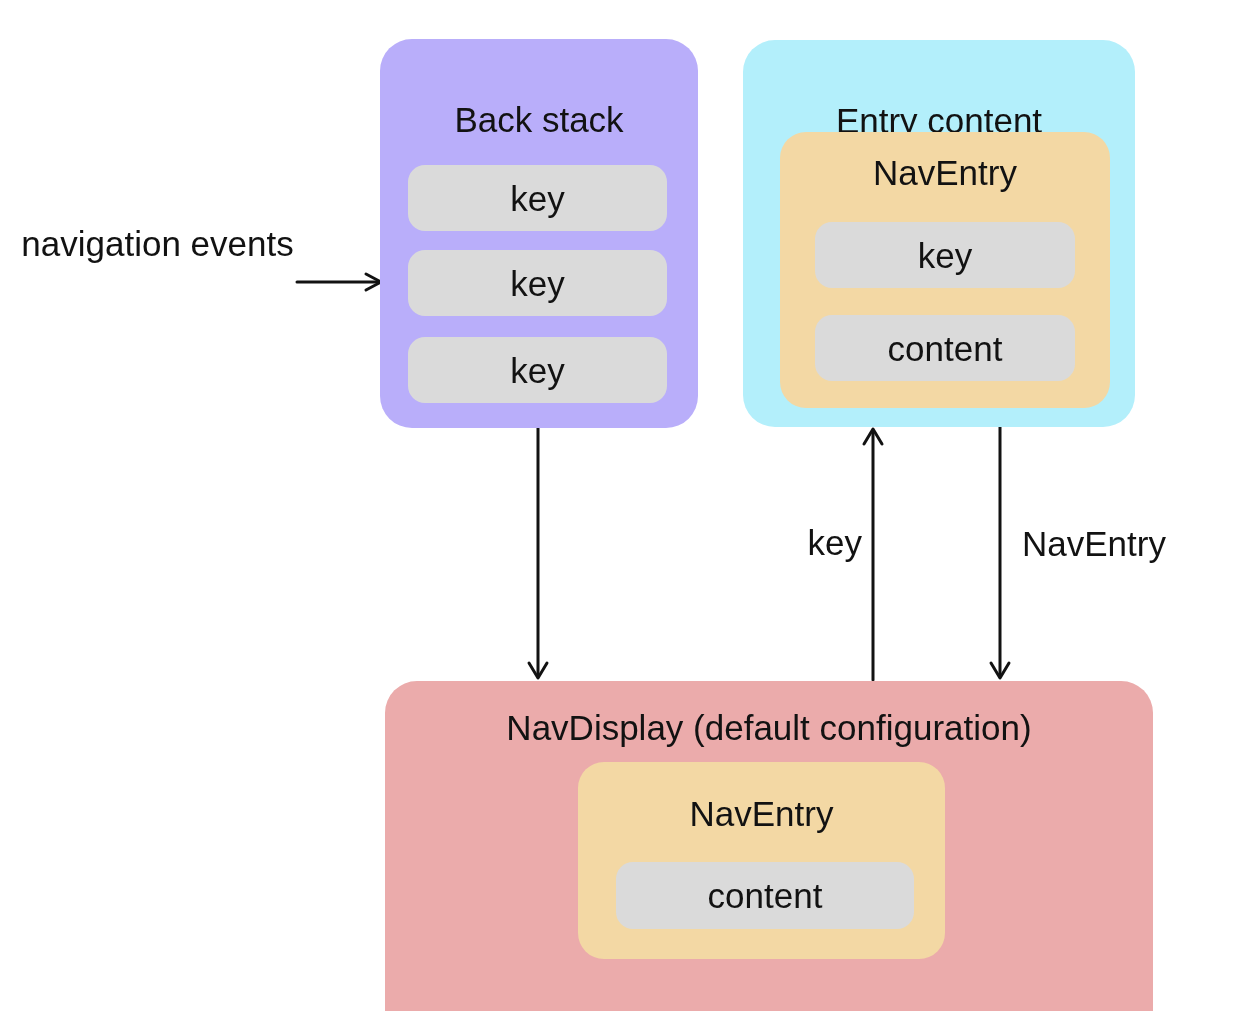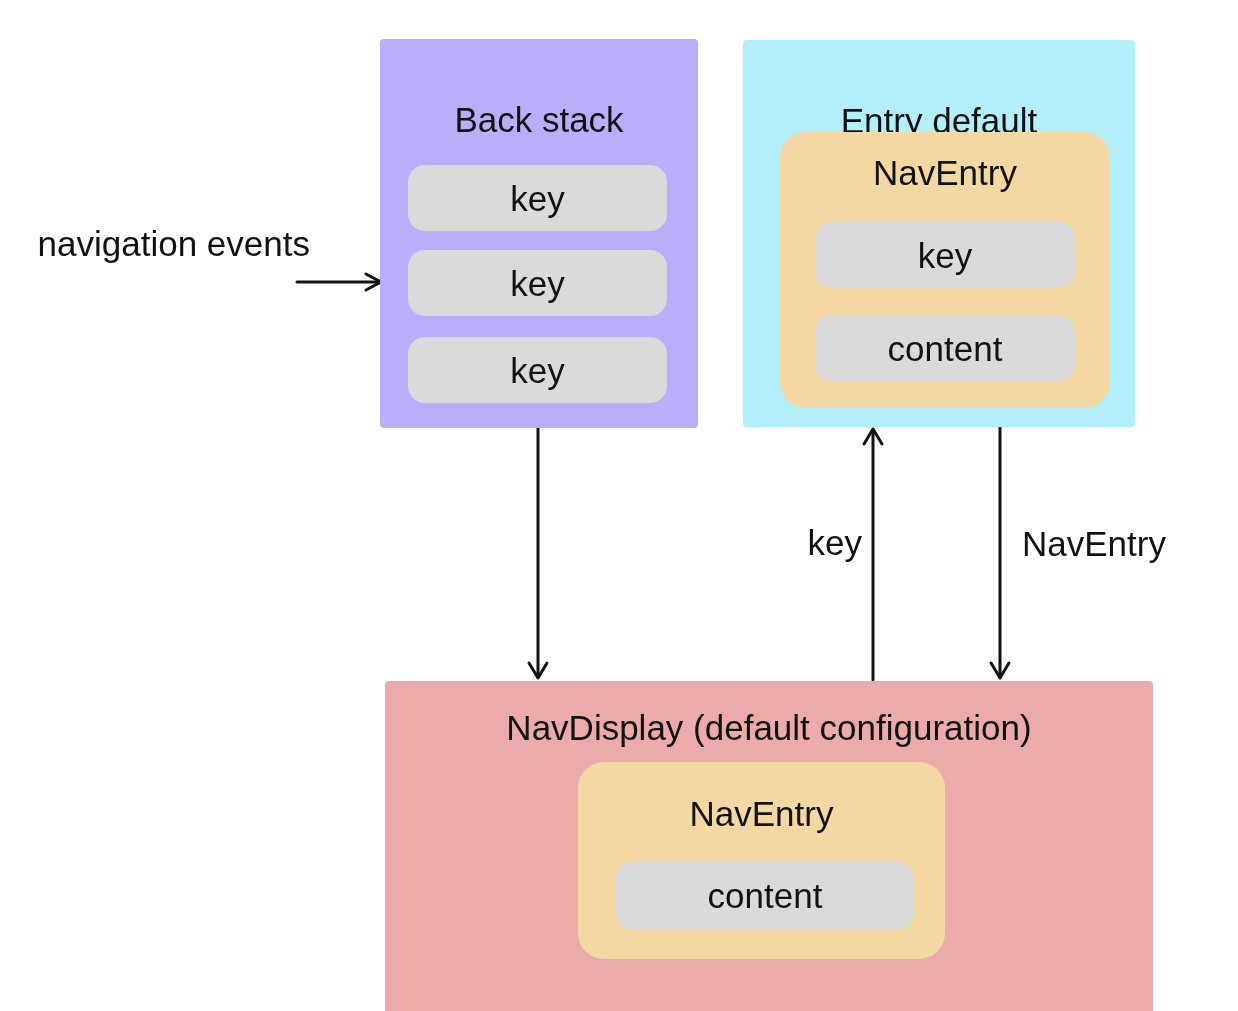--- a/index.html
+++ b/index.html
@@ -12,21 +12,21 @@
     width: 1238px;
     height: 1011px;
     background: var(--c-background, #ffffff);
     font-family: "Liberation Sans", sans-serif;
     color: var(--c-text, #121212);
     font-size: 35px;
     overflow: hidden;
   }
   .box {
     position: absolute;
-    border-radius: 4px;
+    border-radius: 32px;
   }
   .back-stack {
     left: 380px; top: 39px;
     width: 318px; height: 389px;
     background: var(--c-back-stack, #B9AEFA);
   }
   .entry-provider {
     left: 743px; top: 40px;
     width: 392px; height: 387px;
     background: var(--c-entry-provider, #B3EFFB);
@@ -81,21 +81,21 @@
     width: 298px; height: 67px;
   }
   .free-label {
     position: absolute;
     line-height: 1;
     white-space: nowrap;
   }
   .nav-events {
     left: 5px; top: 220px;
     width: 305px;
-    text-align: right;
+    text-align: center;
     line-height: 47px;
     white-space: normal;
   }
   .key-arrow-label {
     left: 742px; top: 525px;
     width: 120px;
     text-align: right;
   }
   .naventry-arrow-label {
     left: 1022px; top: 526px;
@@ -149,21 +149,21 @@
     </div>
     <div class="chip bs-key-1">
       <span>key</span>
     </div>
     <div class="chip bs-key-2">
       <span>key</span>
     </div>
   </div>
 
   <div class="box entry-provider">
-    <div class="box-title" style="top:63px">Entry default</div>
+    <div class="box-title" style="top:63px">Entry content</div>
     <div class="naventry in-provider">
       <div class="box-title" style="top:23px">NavEntry</div>
       <div class="chip ep-key">
         <span>key</span>
       </div>
       <div class="chip ep-content">
         <span>content</span>
       </div>
     </div>
   </div>

